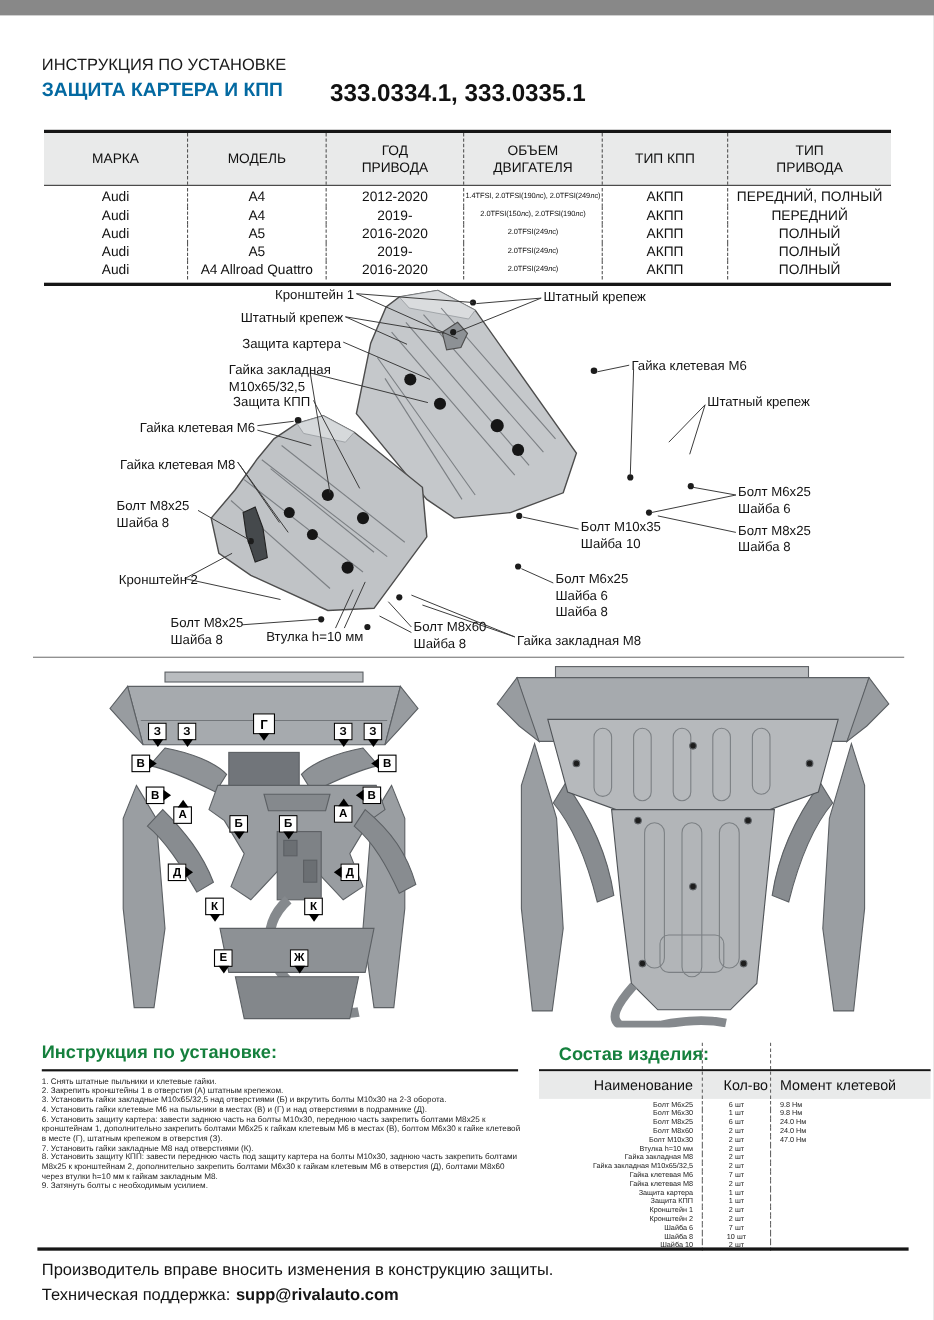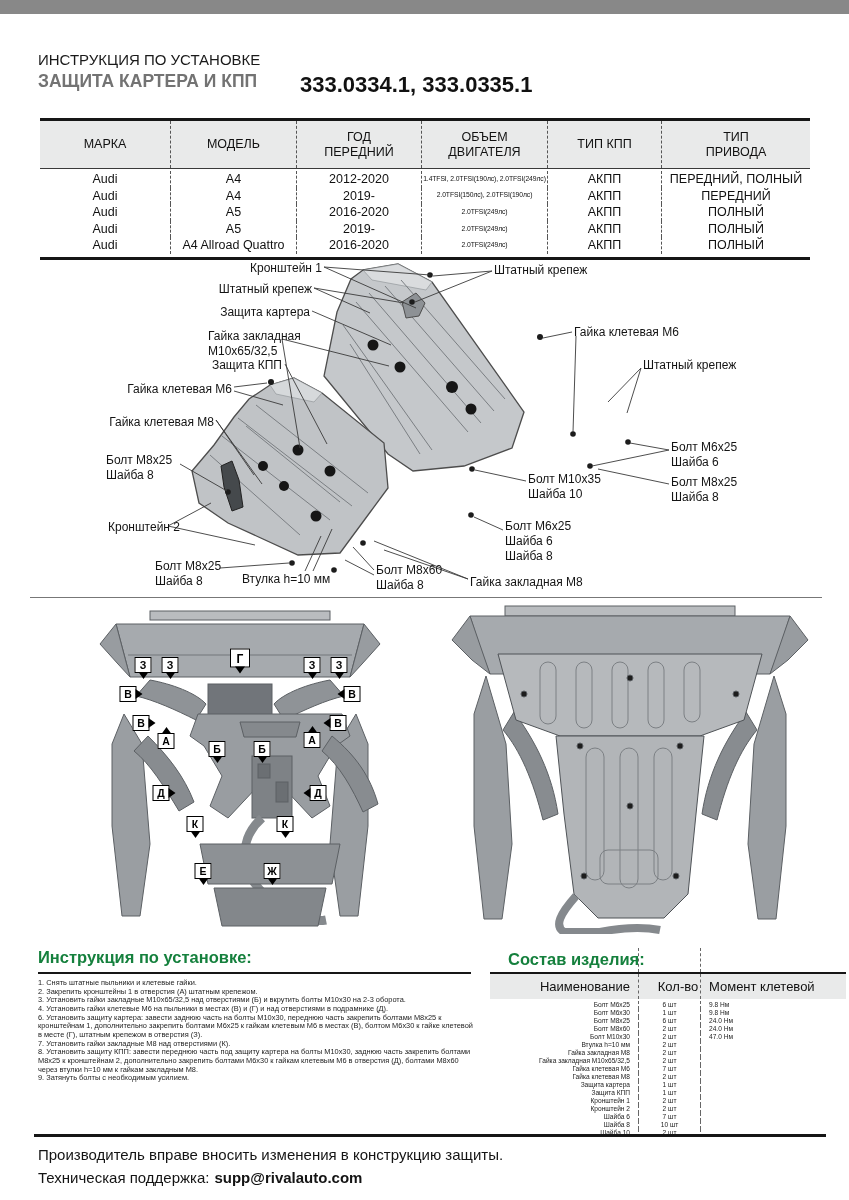--- a/index.html
+++ b/index.html
@@ -2,21 +2,21 @@
 <html><head>
 <meta charset="utf-8">
 <style>
   html,body{margin:0;padding:0;background:#888;}
   .page{position:relative;width:849px;height:1200px;background:#ffffff;margin:14px auto;
         font-family:"Liberation Sans","DejaVu Sans",sans-serif;color:#111;overflow:hidden;}
   .abs{position:absolute;}
 
   
   .h1{left:38px;top:37px;font-size:15px;color:#1a1a1a;}
-  .h2{left:38px;top:57px;font-size:17.5px;font-weight:bold;color:#737373;}
+  .h2{left:38px;top:57px;font-size:17.5px;font-weight:bold;color:#0369a1;}
   .hnum{left:300px;top:58px;font-size:22px;font-weight:bold;}
 
   
   .vtable{left:40px;top:104px;width:770px;border-top:3px solid #161616;border-bottom:3px solid #161616;}
   .vhead,.vrow{display:grid;grid-template-columns:130px 126px 125px 126px 114px 149px;}
   .vhead{background:#e9eaea;border-bottom:1px solid #3a3a3a;height:47px;}
   .vhead > div{display:flex;align-items:center;justify-content:center;text-align:center;
                font-size:12.5px;white-space:pre-line;line-height:1.15;}
   .vrow{height:16.6px;}
   .vrow > div{display:flex;align-items:center;justify-content:center;text-align:left;
@@ -86,21 +86,21 @@
 
   <div class="abs h1">ИНСТРУКЦИЯ ПО УСТАНОВКЕ</div>
   <div class="abs h2">ЗАЩИТА КАРТЕРА И КПП</div>
   <div class="abs hnum">333.0334.1, 333.0335.1</div>
 
   <div class="abs vtable">
     <div class="vhead">
       <div>МАРКА</div>
       <div>МОДЕЛЬ</div>
       <div>ГОД
-ПЕРЕДНИЙ</div>
+ПРИВОДА</div>
       <div>ОБЪЕМ
 ДВИГАТЕЛЯ</div>
       <div>ТИП КПП</div>
       <div>ТИП
 ПРИВОДА</div>
     </div>
     <div class="vbody">
       <div class="vrow">
         <div>Audi</div>
         <div>A4</div>

